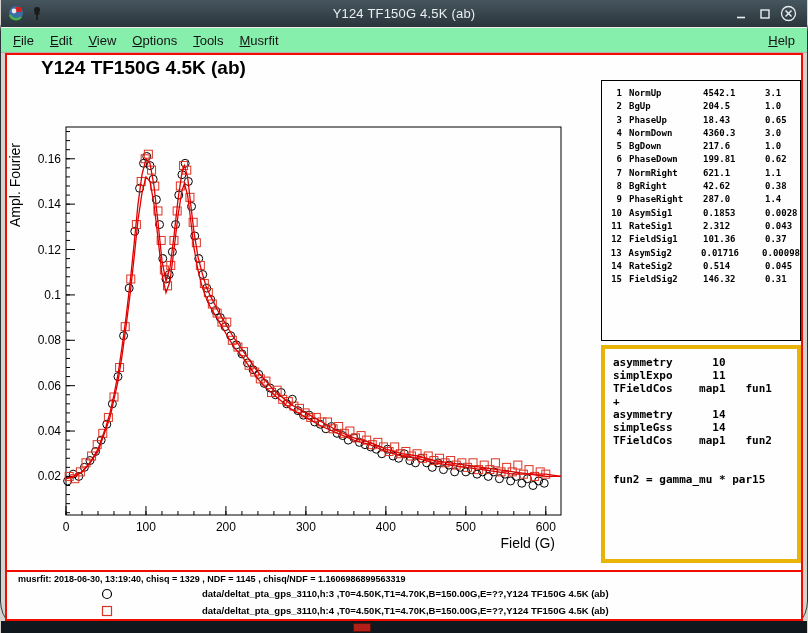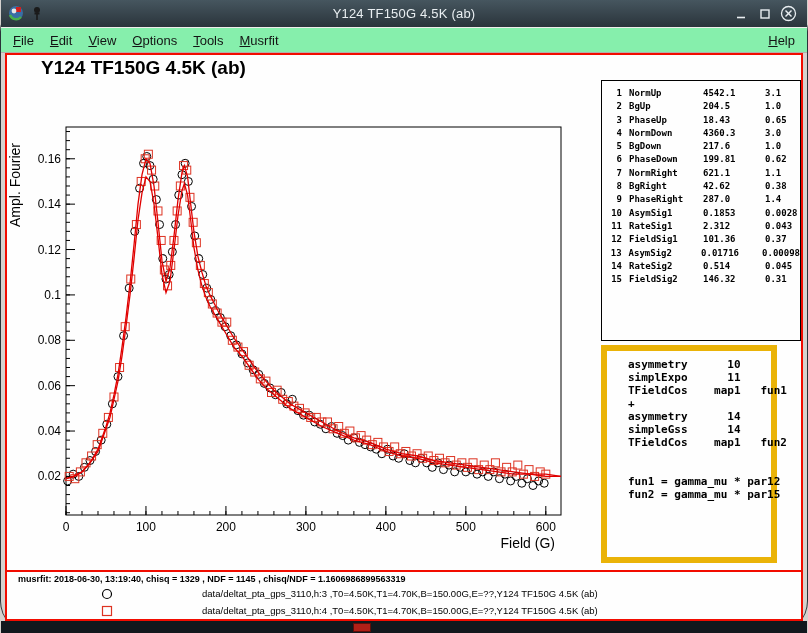--- a/index.html
+++ b/index.html
@@ -32,31 +32,31 @@
   svg.plot{position:absolute;left:0;top:0;width:598px;height:512px;font-family:"Liberation Sans",sans-serif;}
   
   .param-box{position:absolute;left:594px;top:25px;width:200px;height:261px;border:1px solid #000;
     box-sizing:border-box;background:#fefefe;font-family:"DejaVu Sans Mono",monospace;
     font-size:9px;font-weight:bold;color:#000;padding:6px 0 0 0;}
   .param-row{display:flex;line-height:13.3px;height:13.3px;}
   .p-num{width:20px;text-align:right;margin-right:7px;}
   .p-name{width:74px;}
   .p-val{width:50px;margin-right:12px;}
   .p-err{flex:1;}
-  .theory-box{position:absolute;left:594px;top:290px;width:176px;height:218px;border:6px solid #eab308;
+  .theory-box{position:absolute;left:594px;top:290px;width:200px;height:218px;border:4px solid #eab308;
     box-sizing:border-box;background:#fefefe;font-family:"DejaVu Sans Mono",monospace;
-    font-size:11px;font-weight:bold;color:#000;padding:7px 0 0 21px;}
+    font-size:11px;font-weight:bold;color:#000;padding:7px 0 0 8px;}
   .theory-line{white-space:pre;line-height:13px;height:13px;}
   
   .separator{position:absolute;left:0;right:0;top:515px;height:2px;background:#f20c00;}
   .status-line{position:absolute;left:11px;top:519px;font-size:9px;font-weight:bold;color:#000;}
   .legend-rows{position:absolute;left:0;top:530px;right:0;}
   .legend-row{position:relative;height:17px;}
   .legend-marker{position:absolute;left:92px;top:1px;width:16px;height:16px;}
-  .legend-text{position:absolute;left:195px;top:3px;font-size:9.5px;font-weight:normal;color:#000;white-space:nowrap;}
+  .legend-text{position:absolute;left:195px;top:3px;font-size:9.5px;font-weight:bold;color:#000;white-space:nowrap;}
   
   .bottom-strip{position:absolute;left:0;right:0;top:621px;height:12px;background:#11181d;}
   .bottom-strip .task-item{position:absolute;left:352px;top:2px;width:18px;height:9px;
     background:#b02018;border:1px solid #5c0e0a;box-sizing:border-box;}
 </style>
 </head>
 <body>
 
 <div class="window">
 
@@ -508,21 +508,20 @@
     <div class="theory-box">
         <div class="theory-line">asymmetry      10</div>
         <div class="theory-line">simplExpo      11</div>
         <div class="theory-line">TFieldCos    map1   fun1</div>
         <div class="theory-line">+</div>
         <div class="theory-line">asymmetry      14</div>
         <div class="theory-line">simpleGss      14</div>
         <div class="theory-line">TFieldCos    map1   fun2</div>
         <div class="theory-line">&nbsp;</div>
         <div class="theory-line">&nbsp;</div>
-        <div class="theory-line">fun1 = gamma_mu * par12</div>
         <div class="theory-line">fun2 = gamma_mu * par15</div>
       </div>
 
     <div class="separator"></div>
     <div class="status-line">musrfit: 2018-06-30, 13:19:40, chisq = 1329 , NDF = 1145 , chisq/NDF = 1.1606986899563319</div>
     <div class="legend-rows">
         <div class="legend-row">
           <svg class="legend-marker" viewBox="0 0 16 16">
             <circle cx="8" cy="8" r="4.5" fill="none" stroke="#000000" stroke-width="1.2"></circle>
           </svg>

